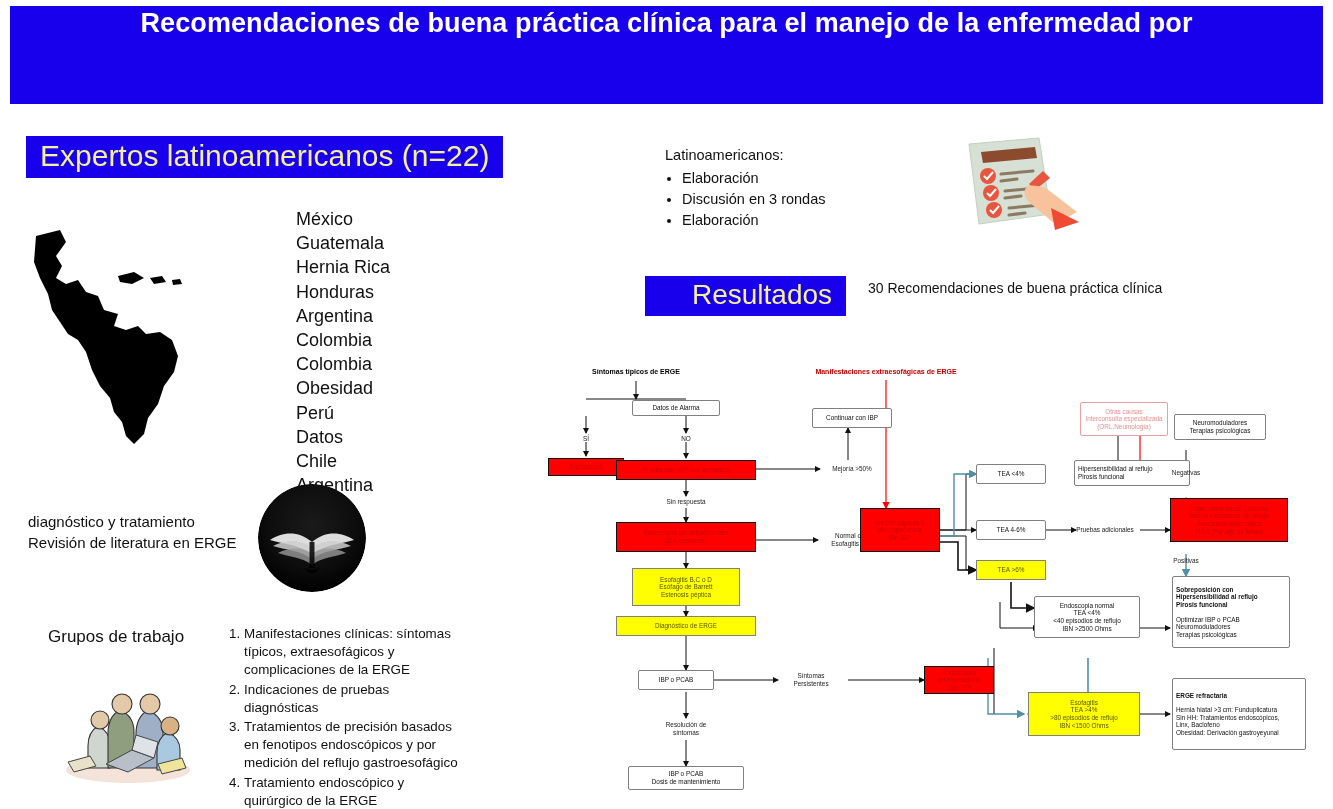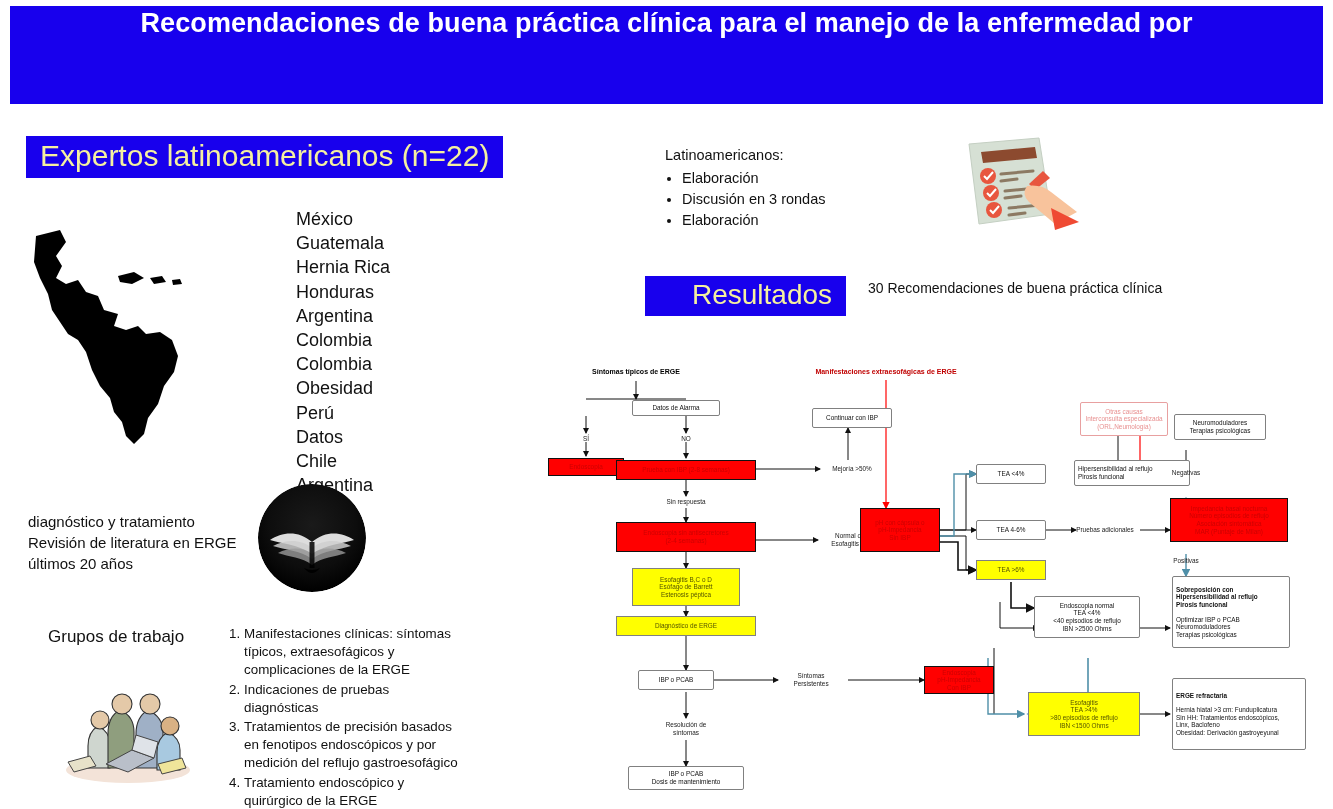--- a/index.html
+++ b/index.html
@@ -85,21 +85,20 @@
   <div>Obesidad</div>
   <div>Perú</div>
   <div>Datos</div>
   <div>Chile</div>
   <div>Argentina</div>
 </div>
 
 <div class="abs" id="lit-review">
   <div>diagnóstico y tratamiento</div>
   <div>Revisión de literatura en ERGE</div>
-  <div>últimos 20 años</div>
 </div>
 
 <div class="abs" id="book-figure">
   <svg width="108" height="108" viewBox="0 0 108 108" aria-hidden="true">
     <defs>
       <radialGradient id="bkg" cx="50%" cy="38%" r="62%">
         <stop offset="0%" stop-color="#1a1a1a"></stop>
           <stop offset="65%" stop-color="#0d0d0d"></stop>
         <stop offset="100%" stop-color="#000"></stop>
       </radialGradient>

